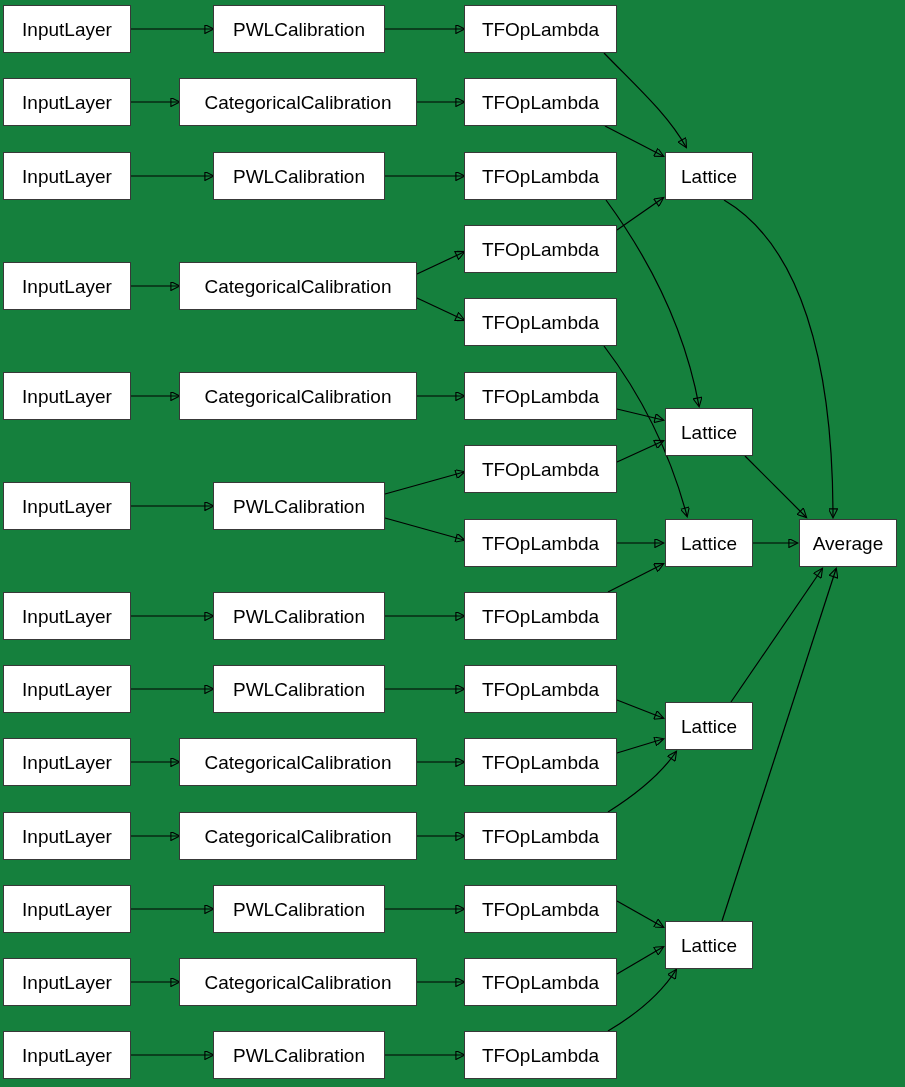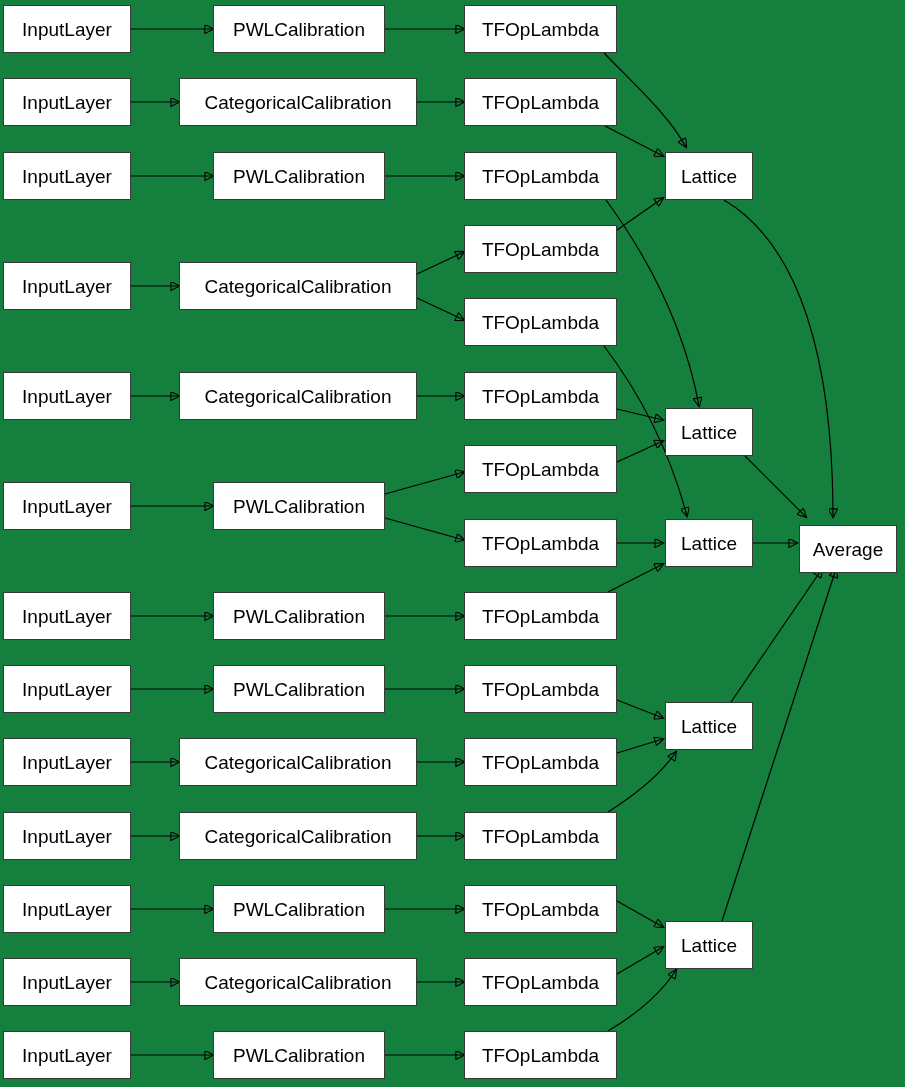--- a/index.html
+++ b/index.html
@@ -142,14 +142,14 @@
     <div class="node" style="left: 464px; top: 738px; width: 153px; height: 48px;">TFOpLambda</div>
     <div class="node" style="left: 464px; top: 812px; width: 153px; height: 48px;">TFOpLambda</div>
     <div class="node" style="left: 464px; top: 885px; width: 153px; height: 48px;">TFOpLambda</div>
     <div class="node" style="left: 464px; top: 958px; width: 153px; height: 48px;">TFOpLambda</div>
     <div class="node" style="left: 464px; top: 1031px; width: 153px; height: 48px;">TFOpLambda</div>
     <div class="node" style="left: 665px; top: 152px; width: 88px; height: 48px;">Lattice</div>
     <div class="node" style="left: 665px; top: 408px; width: 88px; height: 48px;">Lattice</div>
     <div class="node" style="left: 665px; top: 519px; width: 88px; height: 48px;">Lattice</div>
     <div class="node" style="left: 665px; top: 702px; width: 88px; height: 48px;">Lattice</div>
     <div class="node" style="left: 665px; top: 921px; width: 88px; height: 48px;">Lattice</div>
-    <div class="node" style="left: 799px; top: 519px; width: 98px; height: 48px; margin-top: 6px;">Average</div>
+    <div class="node" style="left: 799px; top: 519px; width: 98px; height: 48px;">Average</div>
   </div>
 
 </body></html>

